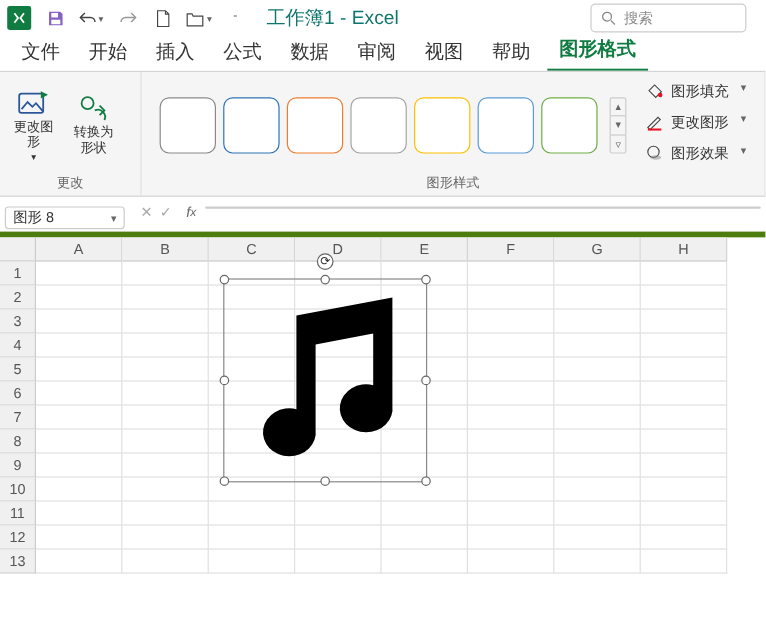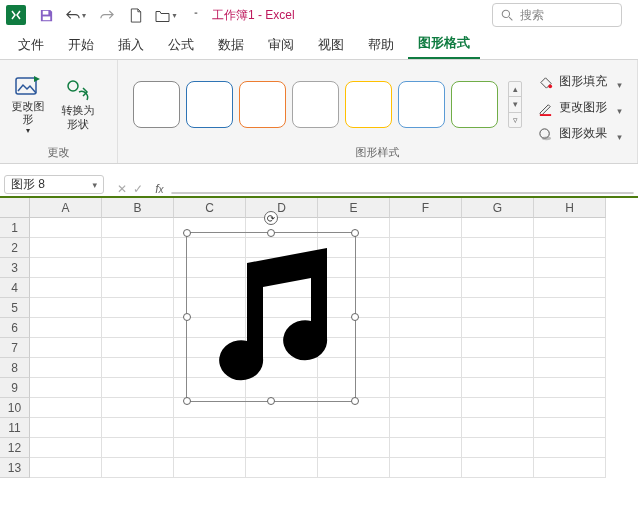--- a/index.html
+++ b/index.html
@@ -1,38 +1,38 @@
 <!DOCTYPE html>
 <html><head>
 <meta charset="utf-8">
 <style>
 html,body{margin:0;padding:0;font-family:"Microsoft YaHei","Segoe UI",sans-serif;font-size:12px;background:#fff;color:#333;overflow:hidden;width:638px;height:518px}
 *{box-sizing:border-box}
 .title-bar{height:30px;background:#fff;display:flex;align-items:center;padding:0 6px;gap:2px}
 .excel-icon{width:20px;height:20px;background:#107c41;border-radius:2px;display:flex;align-items:center;justify-content:center;color:#fff;font-weight:bold;font-size:11px;margin-right:4px}
 .qat-btn{width:28px;height:24px;display:flex;align-items:center;justify-content:center;color:#444;border-radius:3px}
-.title-text{color:#be185d;font-size:12px}
+.title-text{margin-left:10px;color:#0f766e;font-size:16px}
 .search-box{margin-left:auto;margin-right:10px;display:flex;align-items:center;gap:6px;border:1px solid #ccc;border-radius:4px;padding:2px 8px;background:#fff;width:130px;height:24px;color:#888}
 .tabs{height:30px;display:flex;align-items:flex-end;padding:0 8px;gap:4px;border-bottom:1px solid #d4d4d4;background:#fff}
-.tab{padding:5px 10px;font-size:13px;color:#333;border-radius:4px 4px 0 0}
+.tab{padding:5px 10px;font-size:16px;color:#333;border-radius:4px 4px 0 0}
 .tab.active{color:#107c41;border-bottom:2px solid #107c41;font-weight:600}
 .ribbon{height:104px;background:#f5f5f5;border-bottom:1px solid #d4d4d4;display:flex}
 .rgroup{display:flex;flex-direction:column;border-right:1px solid #e0e0e0;padding:4px 6px 2px}
 .rgroup-body{flex:1;display:flex;align-items:center;gap:6px}
 .rgroup-label{text-align:center;font-size:11px;color:#666;height:16px}
 .bigbtn{display:flex;flex-direction:column;align-items:center;justify-content:center;width:44px;height:70px;border-radius:4px;padding:2px;font-size:11px;line-height:1.2;text-align:center}
 .style-box{width:47px;height:47px;border:1px solid;border-radius:8px;background:#fff}
 .styles-row{display:flex;gap:6px;align-items:center}
 .styles-scroll{width:14px;height:47px;display:flex;flex-direction:column;border:1px solid #ccc;border-radius:2px}
 .styles-scroll div{flex:1;display:flex;align-items:center;justify-content:center;font-size:9px;color:#666}
 .styles-scroll div+div{border-top:1px solid #ccc}
 .fill-opts{display:flex;flex-direction:column;gap:4px;padding-left:6px}
-.fill-opt{display:flex;align-items:flex-end;gap:6px;font-size:12px;height:22px}
+.fill-opt{display:flex;align-items:flex-start;gap:6px;font-size:12px;height:22px}
 .fill-opt .chev{margin-left:auto;color:#666;font-size:9px;padding-left:4px}
-.name-row{height:28px;border-bottom:2px solid #4d7c0f;display:flex;align-items:flex-end;background:#fff;margin-top:6px}
+.name-row{height:28px;border-bottom:5px solid #4d7c0f;display:flex;align-items:flex-start;background:#fff;margin-top:6px}
 .name-box{width:100px;border:1px solid #ccc;border-radius:3px;margin:2px 4px;display:flex;align-items:center;padding:0 6px;font-size:12px}
 .name-box .dd{margin-left:auto;font-size:9px;color:#666}
 .fx-btns{display:flex;align-items:center;gap:6px;padding:0 8px;color:#aaa}
 .fx-label{font-style:italic;color:#666;padding:0 4px;display:flex;align-items:center}
 .formula-input{flex:1;border:1px solid #ccc;border-radius:3px;margin:2px 4px}
 .sheet{position:relative;background:#fff}
 .corner{position:absolute;left:0;top:0;width:30px;height:20px;background:#f0f0f0;border-right:1px solid #ccc;border-bottom:1px solid #ccc}
 .col-headers{position:absolute;left:30px;top:0;height:20px;display:flex}
 .col-h{width:72px;text-align:center;background:#f0f0f0;border-right:1px solid #d4d4d4;border-bottom:1px solid #ccc;font-size:12px;color:#555;line-height:20px}
 .row-headers{position:absolute;left:0;top:20px;width:30px}

